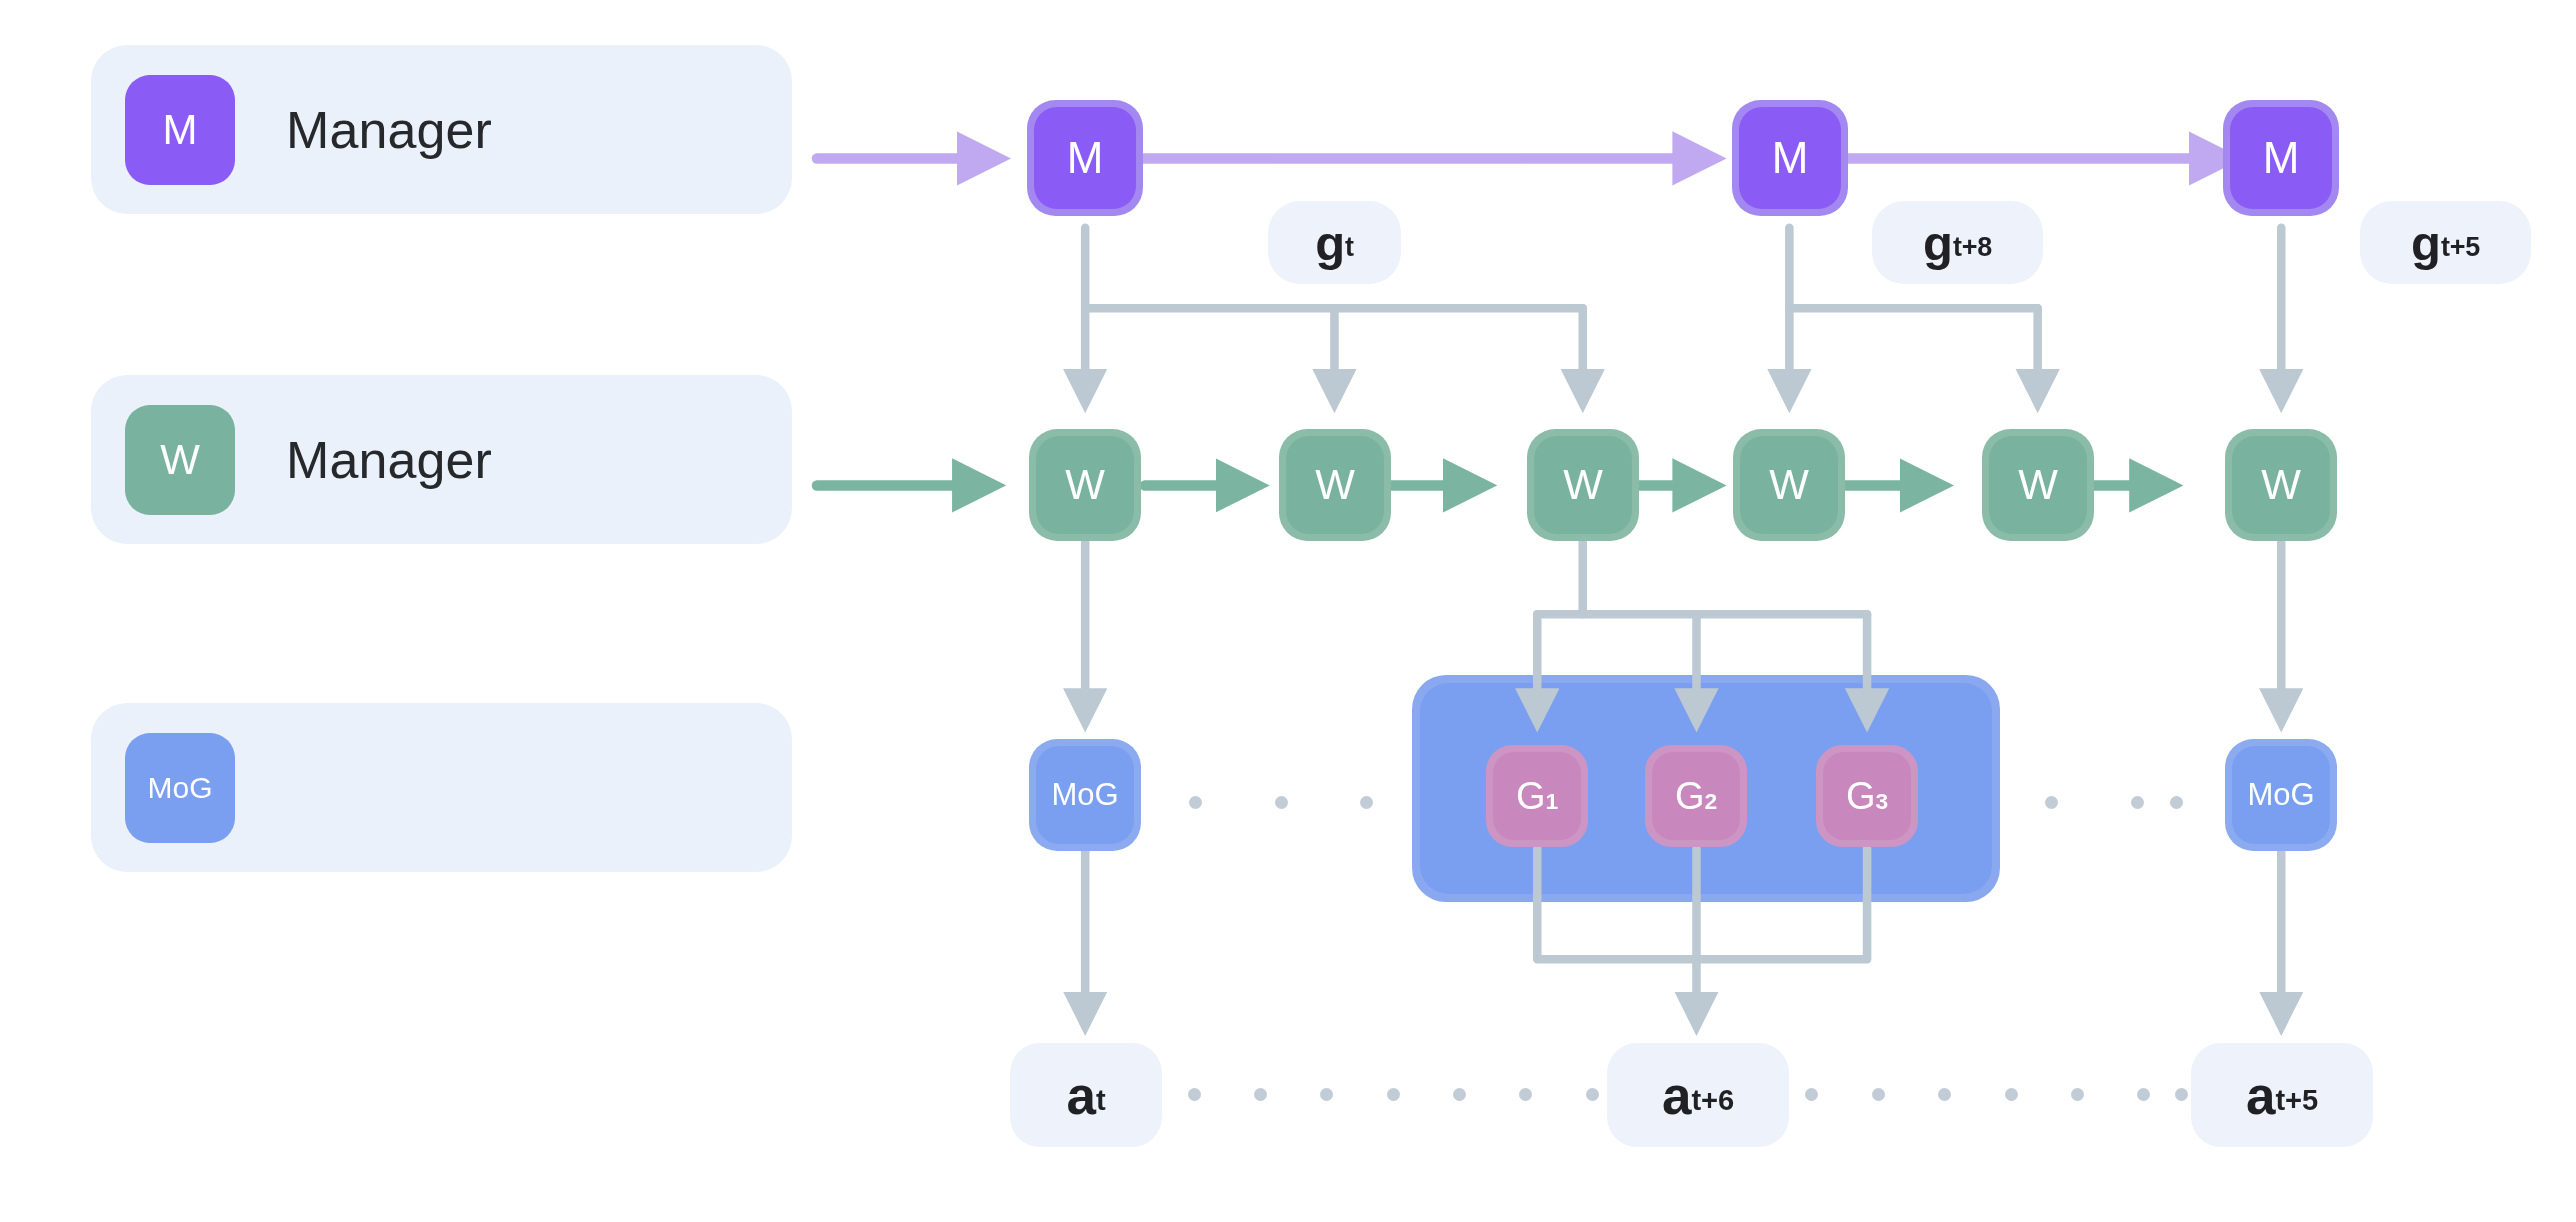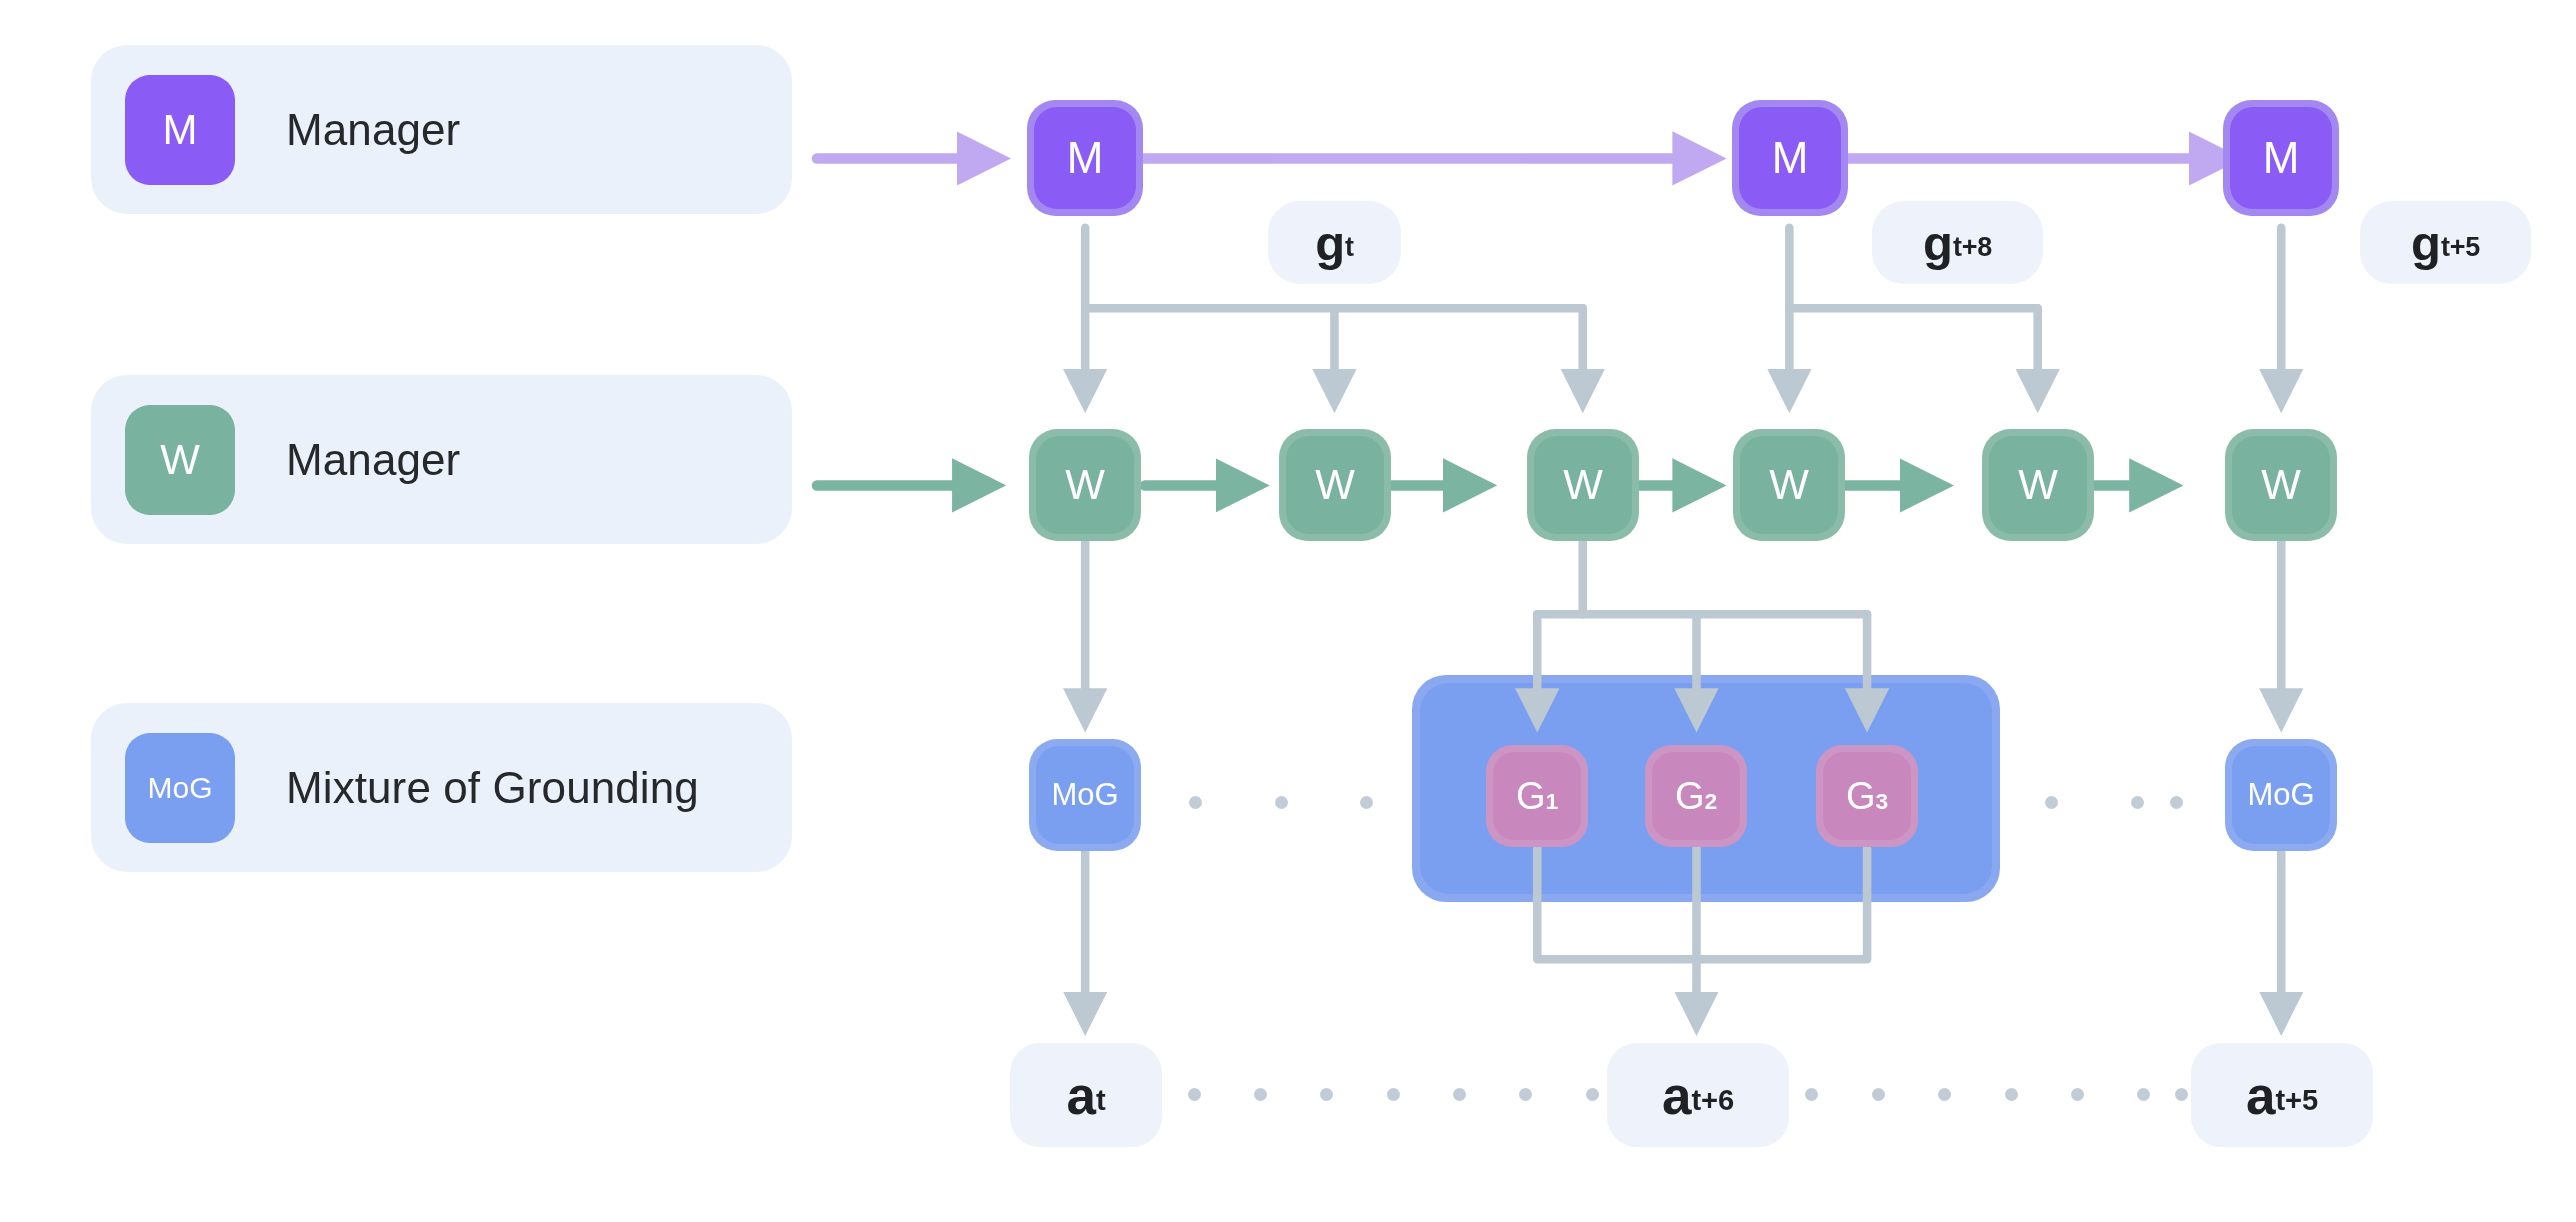--- a/index.html
+++ b/index.html
@@ -47,21 +47,21 @@
   .legend-chip .chip-inner {
     width: 100%;
     height: 100%;
     border-radius: 25px;
     display: flex;
     align-items: center;
     justify-content: center;
   }
   .legend-label {
     margin-left: 51px;
-    font-size: 44px;
+    font-size: 52px;
     color: #26282b;
     letter-spacing: 0.1px;
     white-space: nowrap;
   }
 
   
   .node {
     position: absolute;
     border-radius: 28.4px;
     display: flex;
@@ -242,21 +242,20 @@
     <div class="legend-chip" style="background:#8bbcaa;">
       <div class="chip-inner" style="background:#79b3a0;font-size:42px;">W</div>
     </div>
     <div class="legend-label">Manager</div>
   </div>
 
   <div class="legend-item" style="top:703px;">
     <div class="legend-chip" style="background:#8caaf0;">
       <div class="chip-inner" style="background:#7b9ff0;font-size:30px;">MoG</div>
     </div>
-    <div class="legend-label">Mixture of Grounding</div>
   </div>
 
   <div class="mog-box" style="left:1412px; top:675px; width:588px; height:227px;">
     <div class="mog-inner"></div>
   </div>
 
   <div class="node node-m" style="left:1027px; top:100px;">
     <div class="inner">M</div>
   </div>
   <div class="node node-m" style="left:1732px; top:100px;">

